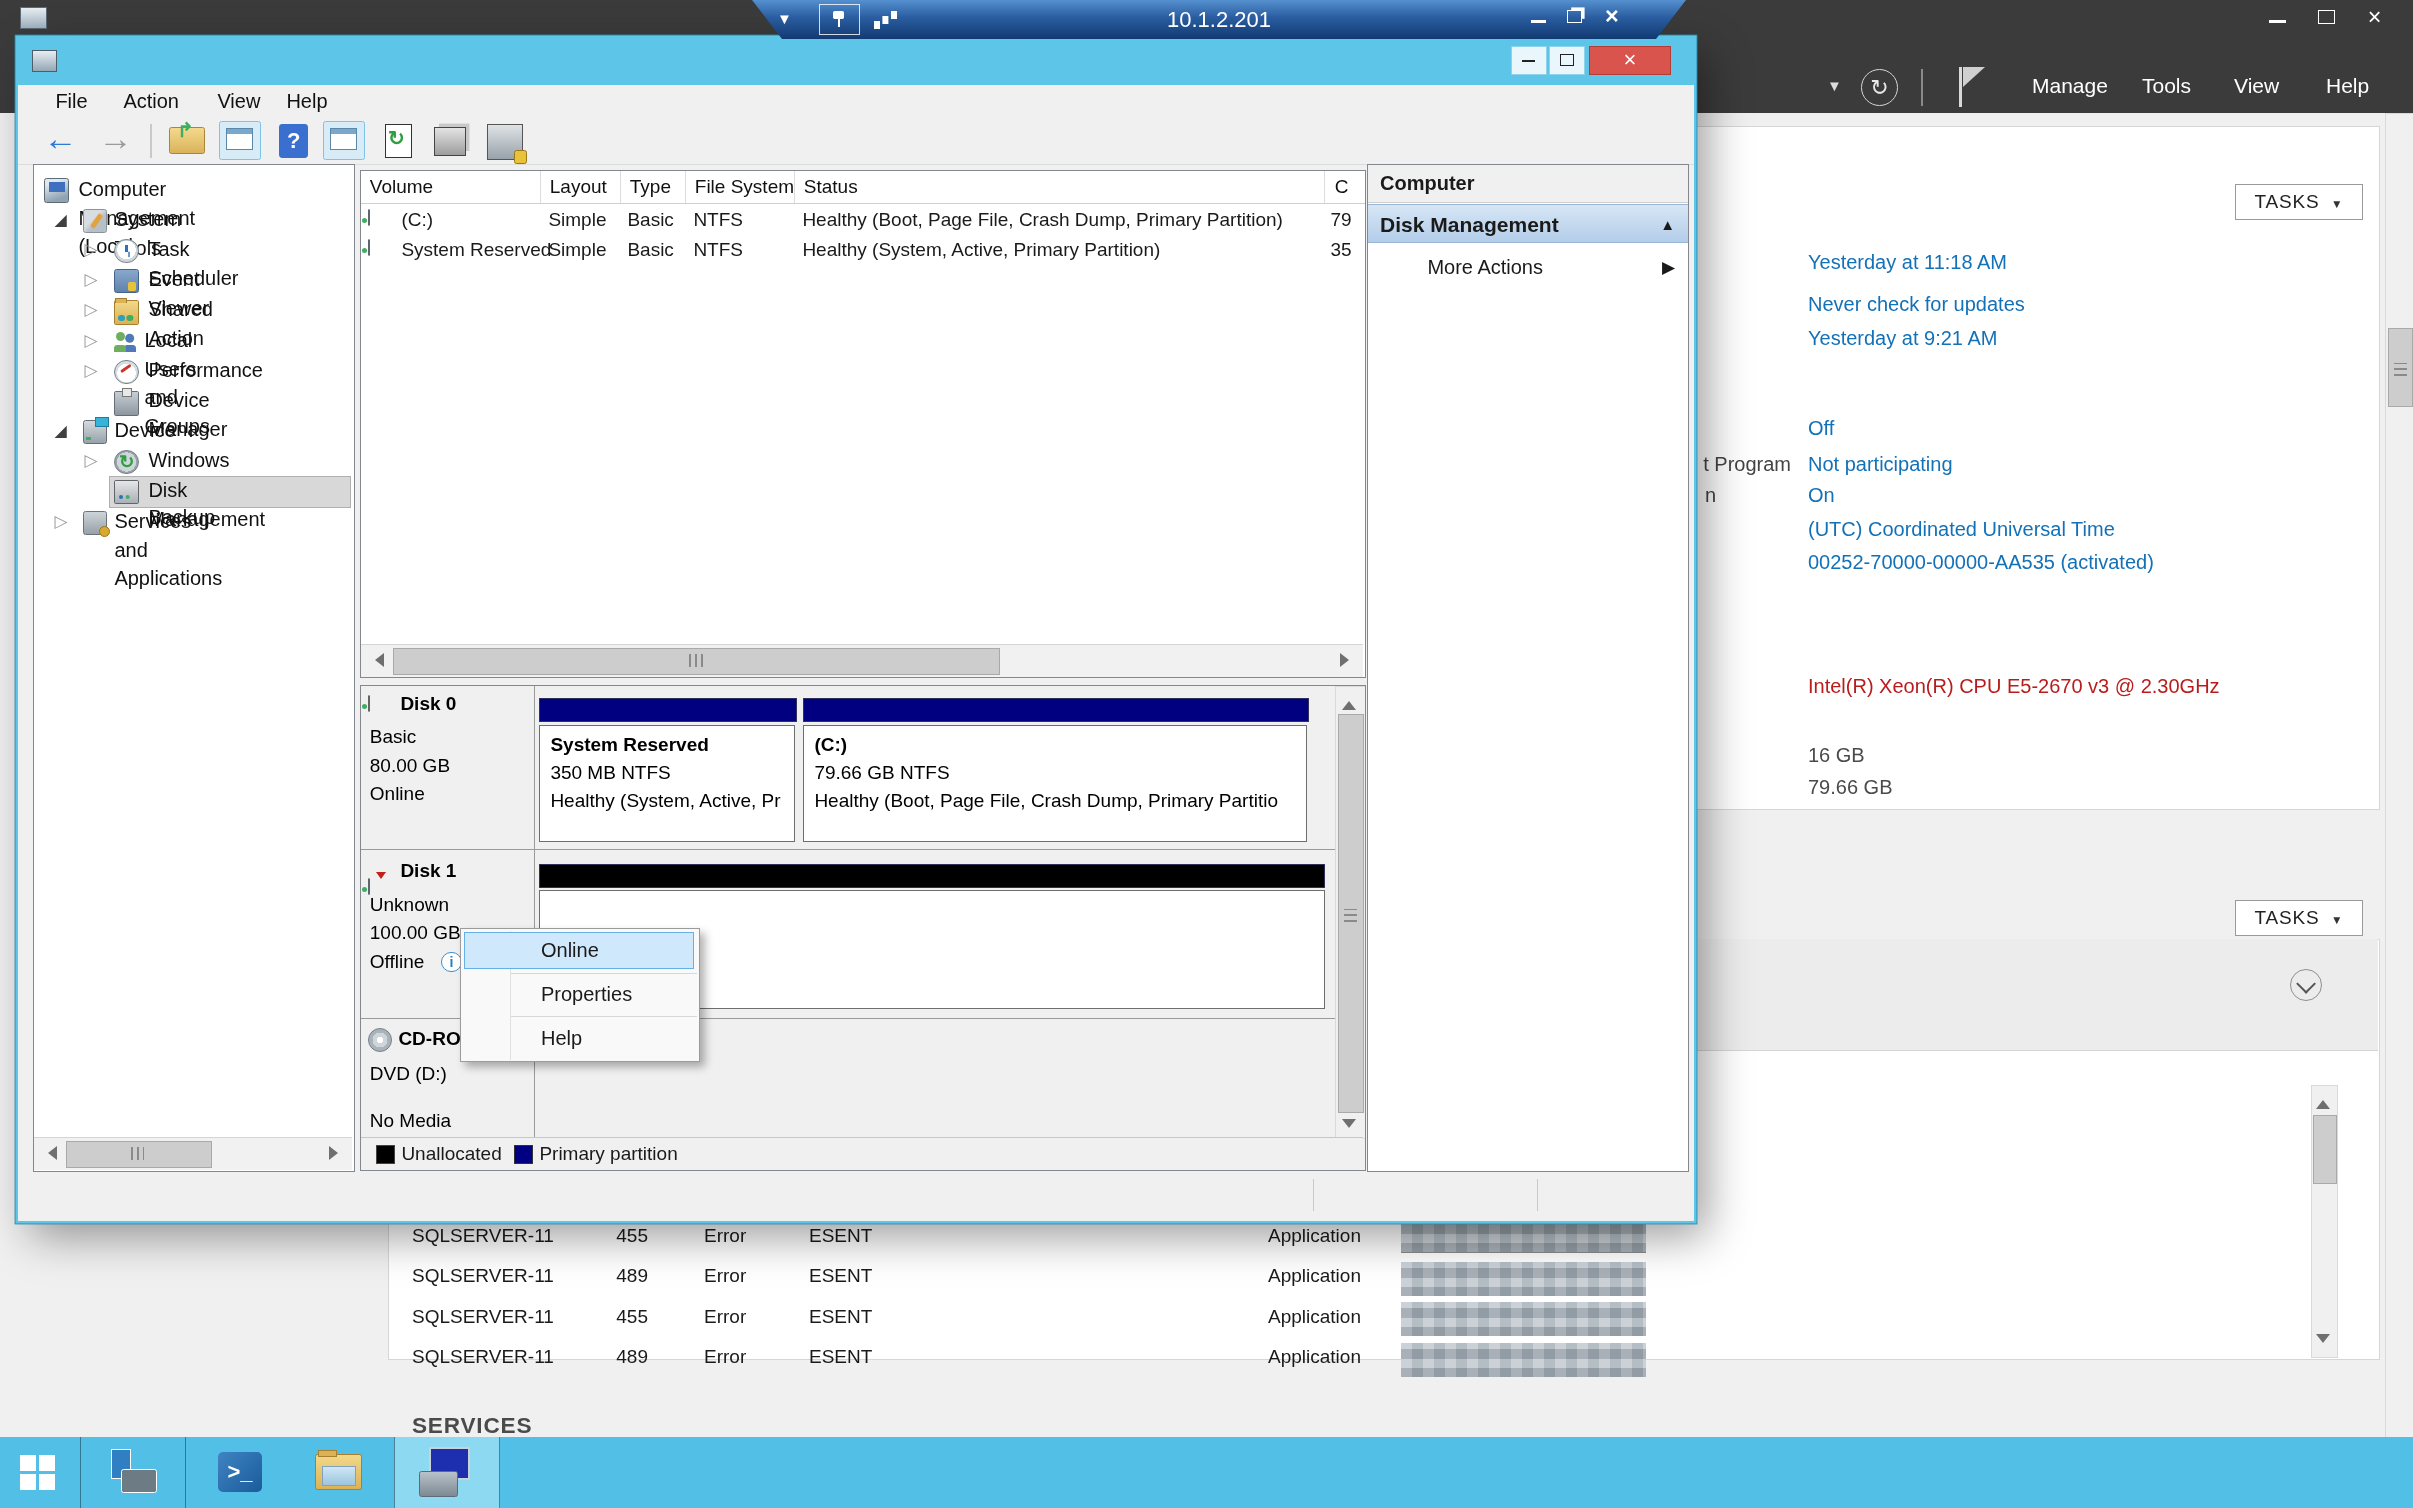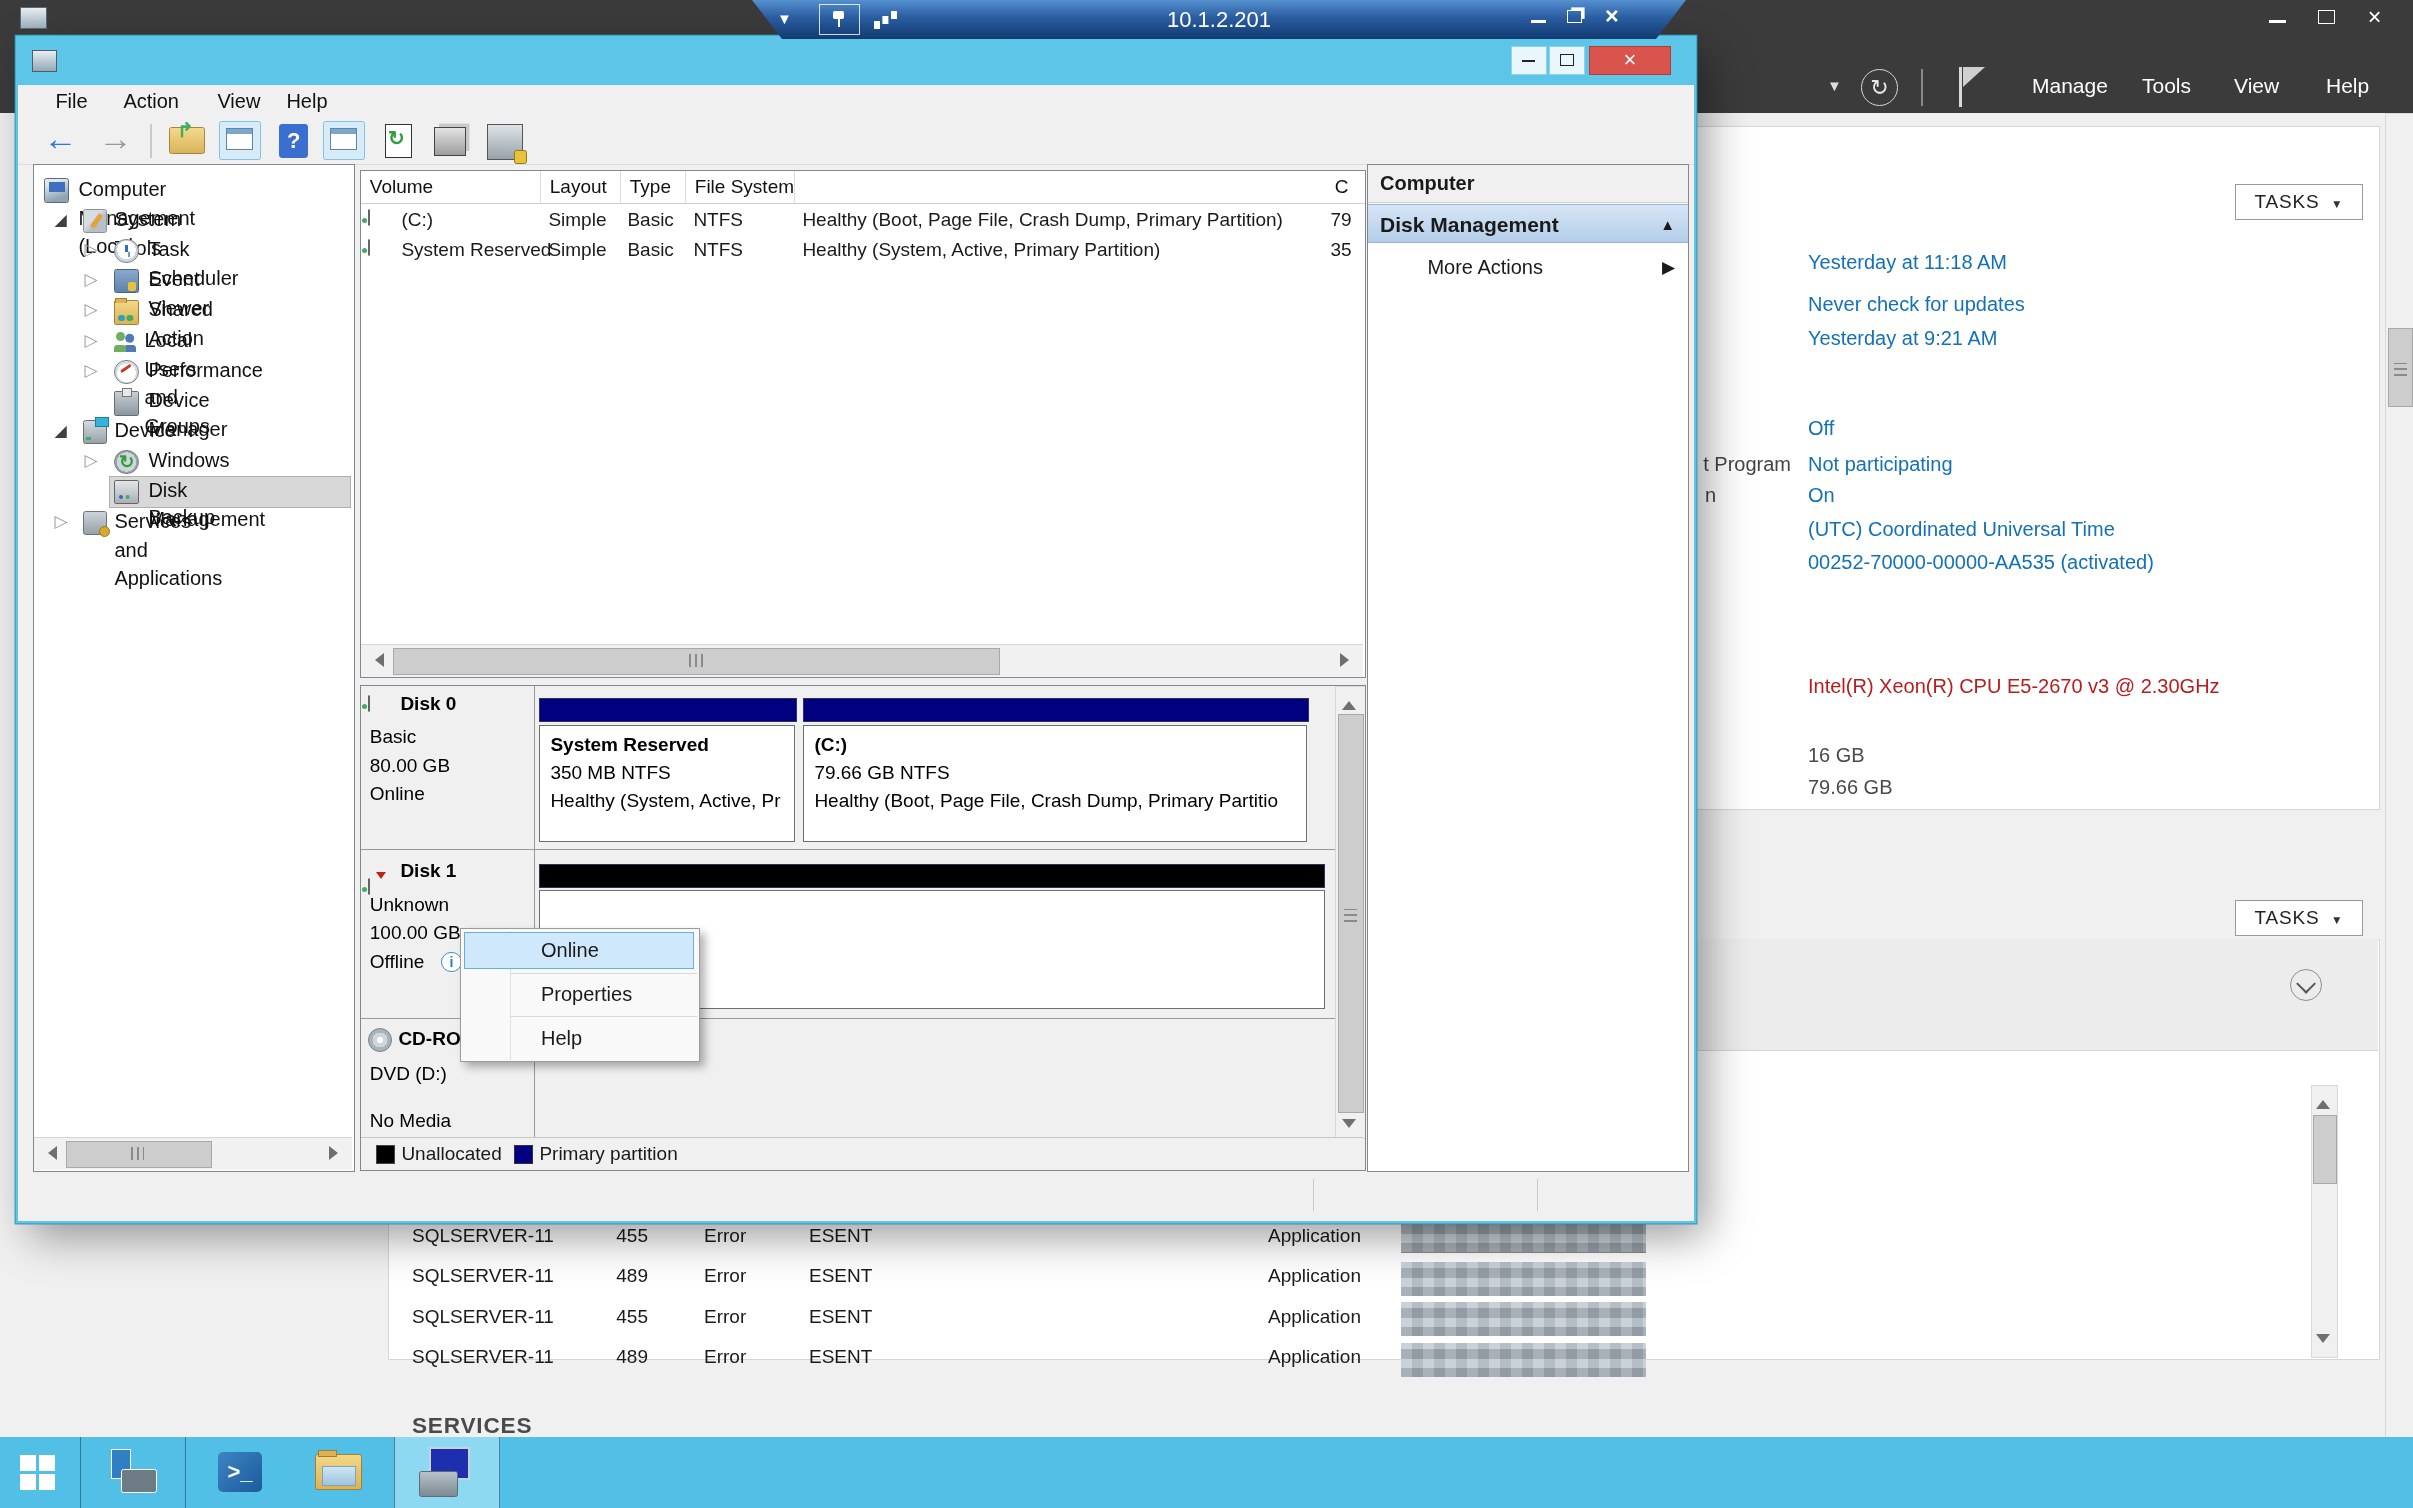--- a/index.html
+++ b/index.html
@@ -299,20 +299,21 @@
       <span class="a tri-r" style="left:295px;top:7.5px"></span>
     </div>
   </div>
 
   <div class="a pane" style="left:342px;top:132px;width:1004px;height:506px;overflow:hidden">
     <div class="a" style="left:0;top:0;width:100%;height:32px;background:#fff;border-bottom:0.8px solid #cfcfcf">
       <span class="hdrcell" style="left:0;width:180px">Volume</span>
       <span class="hdrcell" style="left:180px;width:80px">Layout</span>
       <span class="hdrcell" style="left:260px;width:65px">Type</span>
       <span class="hdrcell" style="left:325px;width:109px">File System</span>
+      <span class="hdrcell" style="left:434px;width:530px">Status</span>
       <span class="hdrcell" style="left:965px;width:39px;border-right:none">C</span>
     </div>
     <div class="a" style="left:0;top:35px;width:100%;height:29px">
       <span class="drv a" style="left:6.7px;top:4.2px"></span>
       <span class="a t23 nw" style="left:40px;top:3.4px">(C:)</span>
       <span class="a t23 nw" style="left:187px;top:3.4px">Simple</span>
       <span class="a t23 nw" style="left:266px;top:3.4px">Basic</span>
       <span class="a t23 nw" style="left:332px;top:3.4px">NTFS</span>
       <span class="a t23 nw" style="left:441px;top:3.4px">Healthy (Boot, Page File, Crash Dump, Primary Partition)</span>
       <span class="a t23 nw" style="left:969px;top:3.4px">79</span>

